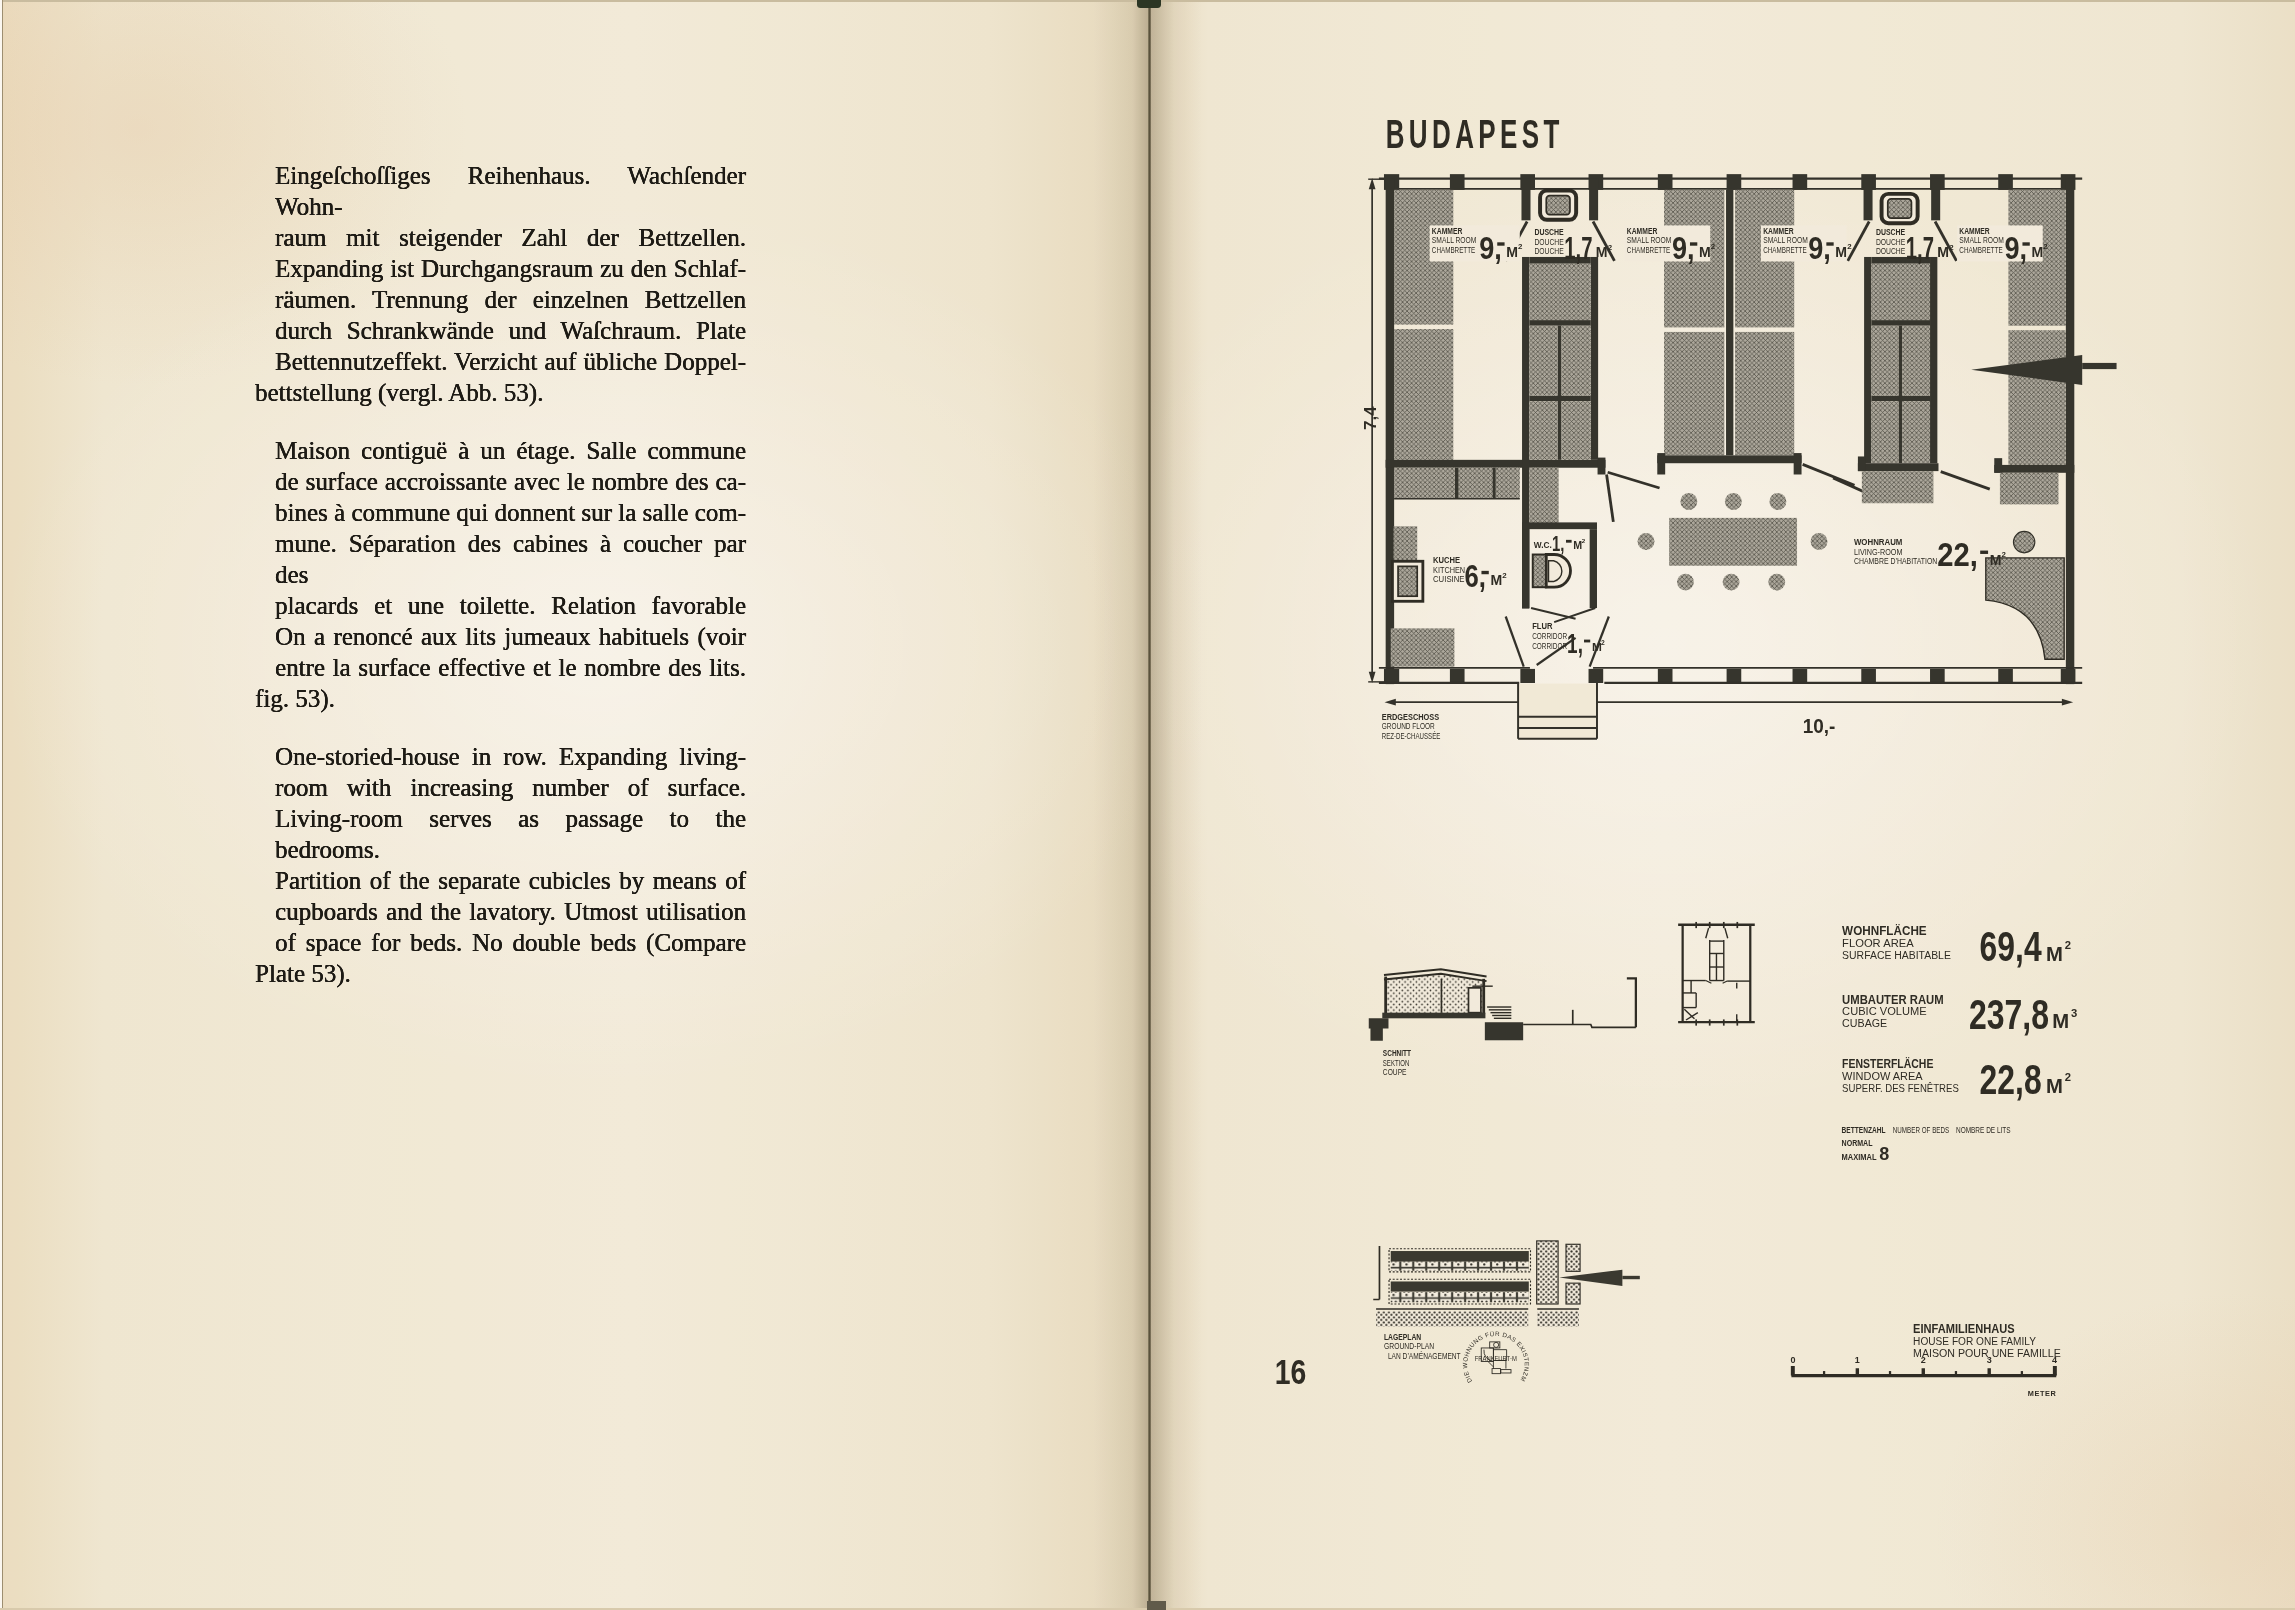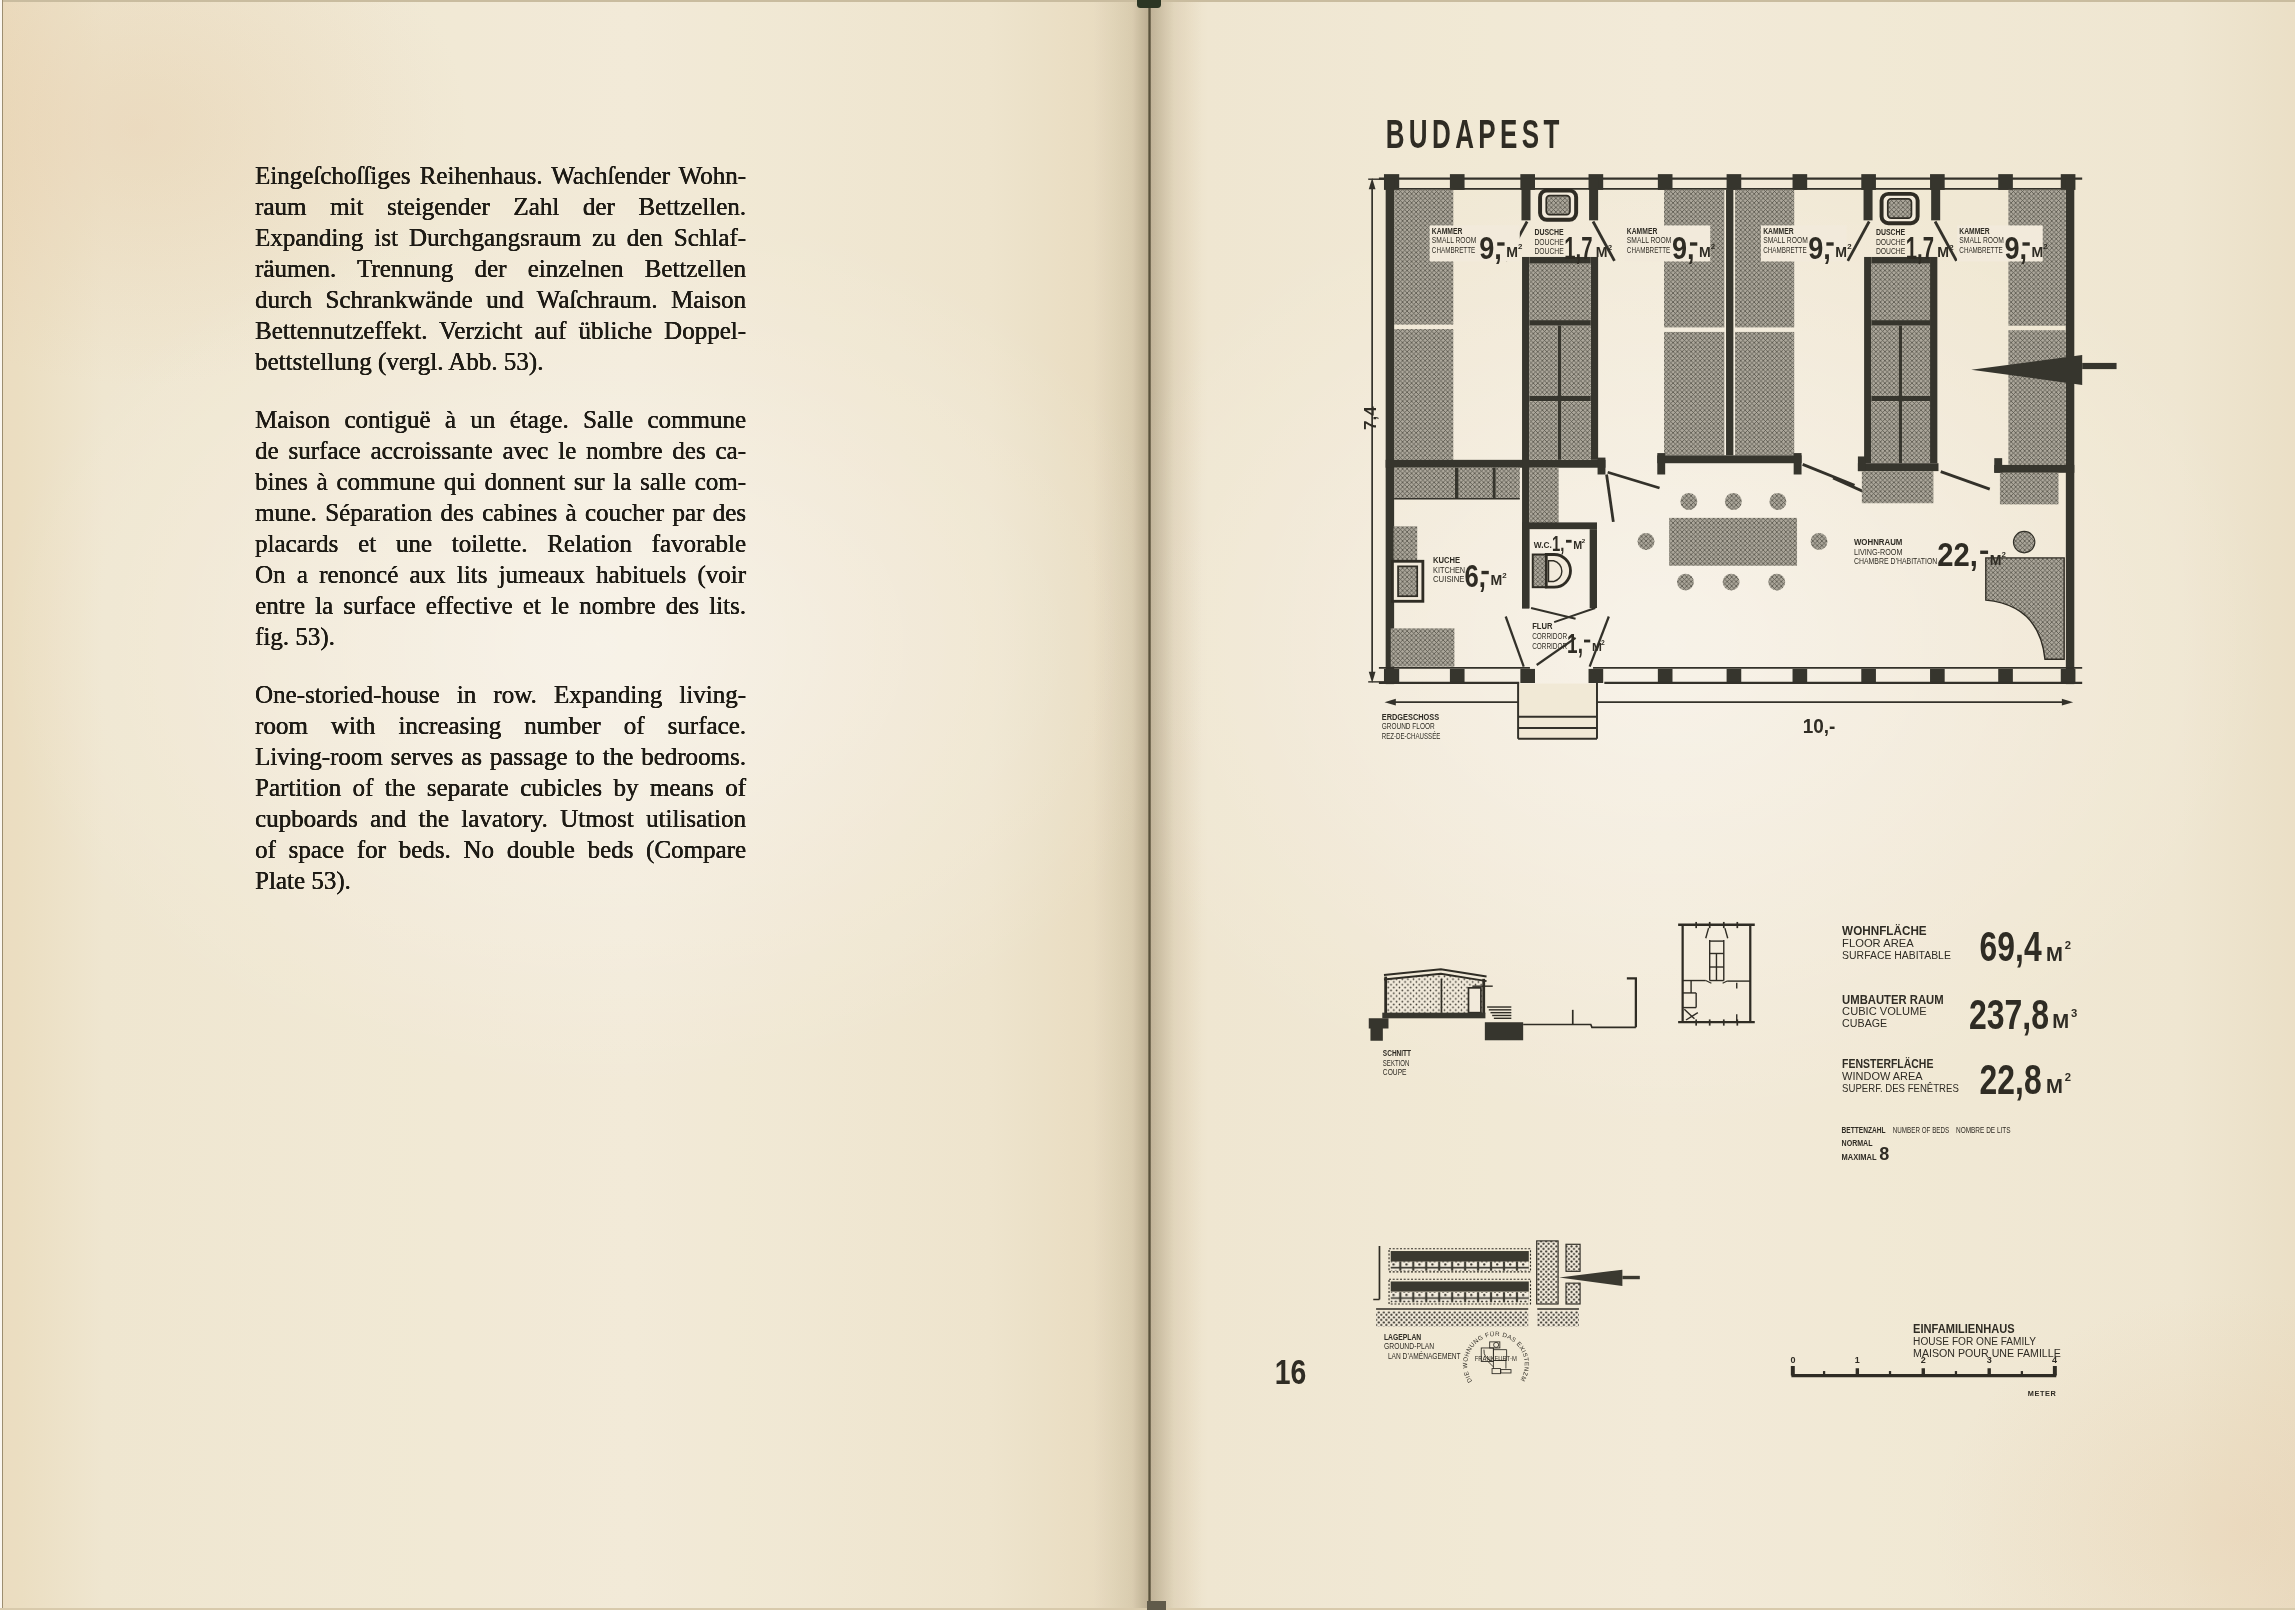--- a/index.html
+++ b/index.html
@@ -31,21 +31,21 @@
   .leftEdge{position:absolute;left:1.7px;top:0;width:1.1px;height:1610px;background:#9a8d6f;}
   .whiteEdge{position:absolute;left:0;top:0;width:1.7px;height:1610px;background:#fdfbf6;}
   .botEdge{position:absolute;left:0;top:1608px;width:2295px;height:1.7px;background:#d8ccae;}
   .gutterNotchTop{position:absolute;left:1137px;top:0;width:24px;height:8px;background:#23301f;border-radius:0 0 3.4px 3.4px;}
   .gutterNotchBot{position:absolute;left:1147px;top:1601px;width:19px;height:9.6px;background:#5a5647;}
 
   
   #textblock{position:absolute;left:255px;top:160px;width:491px;color:#14130f;text-shadow:0.3px 0 0 #14130f,-0.1px 0 0 #14130f;
      font-family:"Liberation Serif",serif;font-size:25px;line-height:31px;}
   #textblock .par{margin:0 0 27px 0;}
-  #textblock .ln{text-align:justify;text-align-last:justify;white-space:normal;}
+  #textblock .ln{text-align:justify;text-align-last:justify;white-space:normal;margin-left:20px;}
   #textblock .lnlast{text-align:left;}
   svg text{font-family:"Liberation Sans",sans-serif;fill:#26251f;}
 </style>
 </head>
 <body>
 <div id="stage">
 
   <div class="pageL"></div>
 
   <div class="pageR"></div>
@@ -68,21 +68,21 @@
 
   <div class="gutterNotchBot"></div>
 
   <div id="textblock">
 
     <div class="par">
       <div class="ln">Eingeſchoſſiges Reihenhaus. Wachſender Wohn-</div>
       <div class="ln">raum mit steigender Zahl der Bettzellen.</div>
       <div class="ln">Expanding ist Durchgangsraum zu den Schlaf-</div>
       <div class="ln">räumen. Trennung der einzelnen Bettzellen</div>
-      <div class="ln">durch Schrankwände und Waſchraum. Maison</div>
+      <div class="ln">durch Schrankwände und Waſchraum. Plate</div>
       <div class="ln">Bettennutzeffekt. Verzicht auf übliche Doppel-</div>
       <div class="lnlast">bettstellung (vergl. Abb. 53).</div>
     </div>
 
     <div class="par">
       <div class="ln">Maison contiguë à un étage. Salle commune</div>
       <div class="ln">de surface accroissante avec le nombre des ca-</div>
       <div class="ln">bines à commune qui donnent sur la salle com-</div>
       <div class="ln">mune. Séparation des cabines à coucher par des</div>
       <div class="ln">placards et une toilette. Relation favorable</div>

